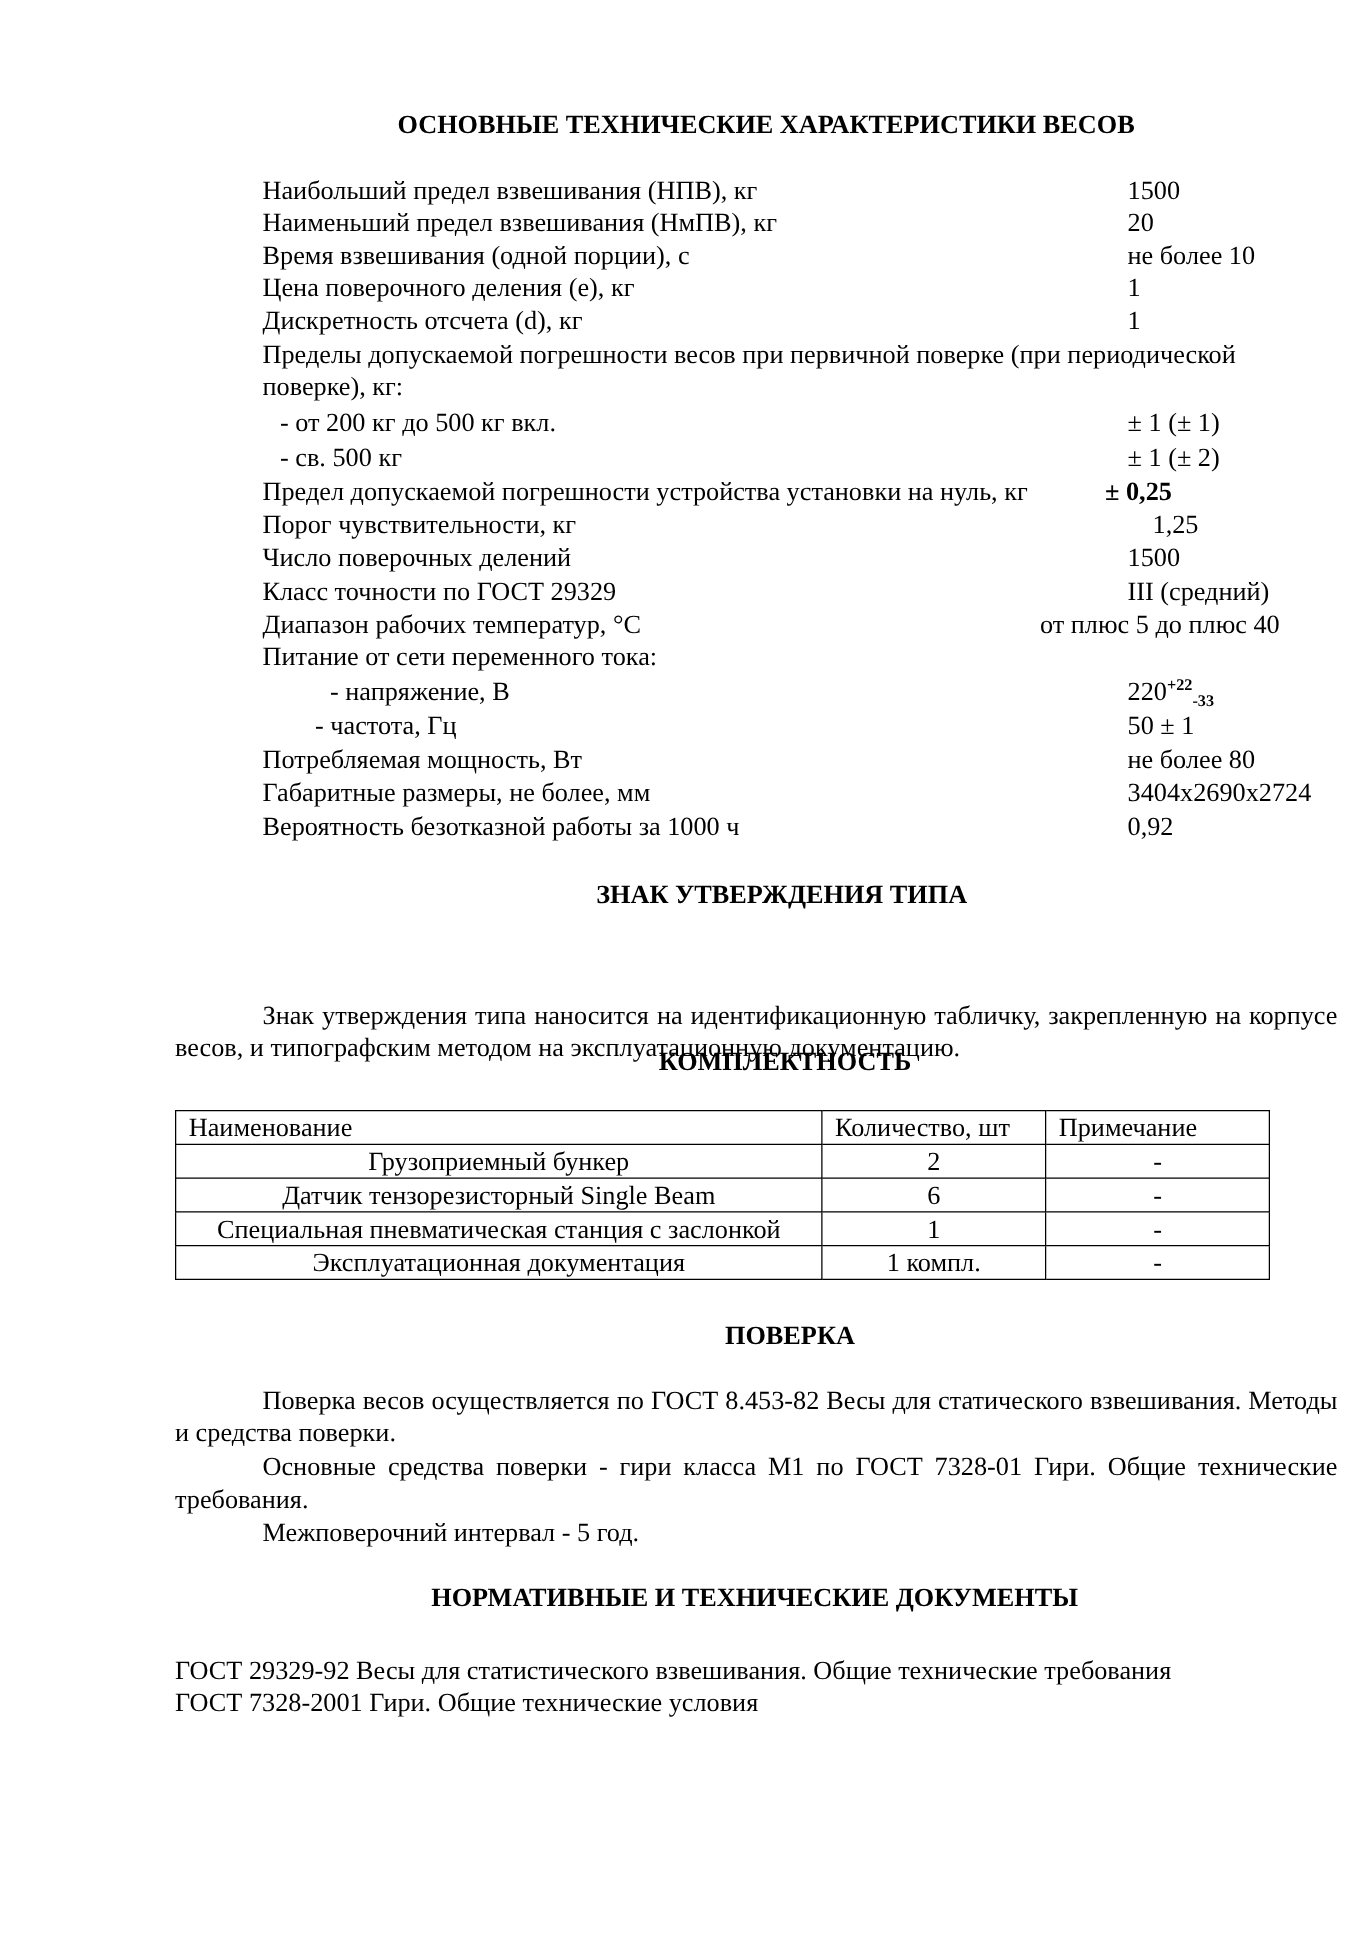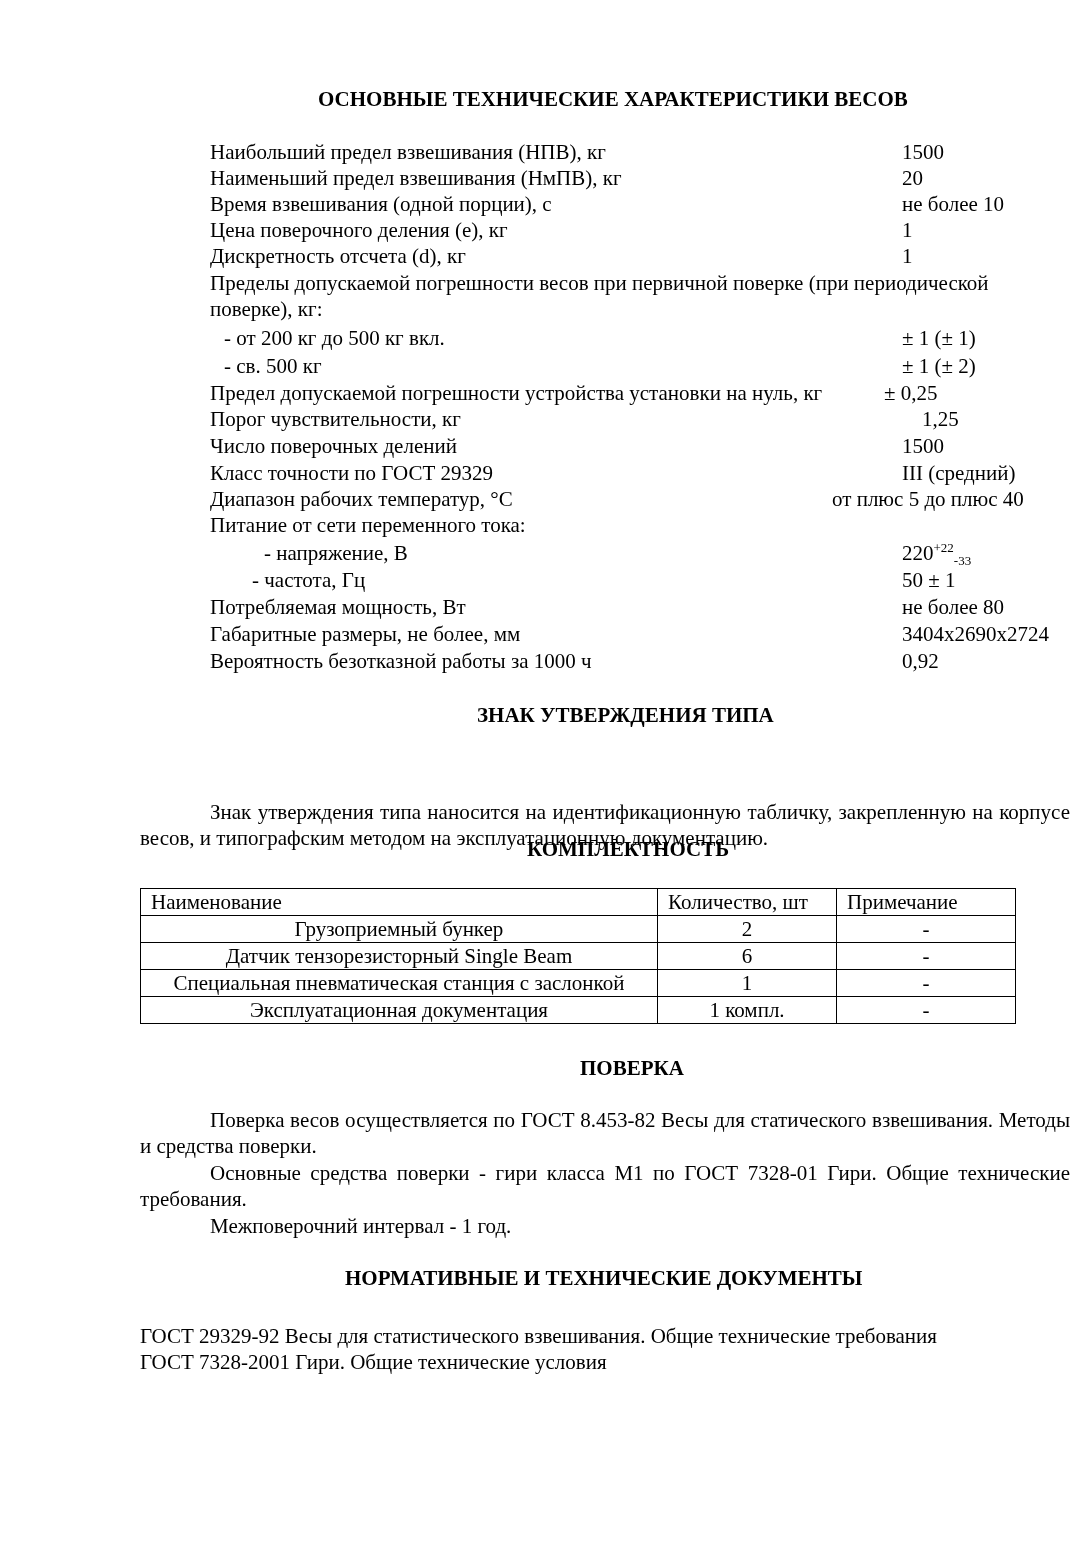--- a/index.html
+++ b/index.html
@@ -7,21 +7,21 @@
     width: 1092px; height: 1560px; position: relative; overflow: hidden;
     font-family: "Liberation Serif", "DejaVu Serif", serif;
     color: #000; font-size: 21px;
   }
   .abs { position: absolute; white-space: nowrap; }
   .h { font-weight: bold; font-size: 21px; }
   .row { position: absolute; left: 210px; height: 26px; line-height: 26px; }
   .lbl { position: absolute; left: 0; white-space: nowrap; }
   .val { position: absolute; white-space: nowrap; }
   .para { position: absolute; left: 140px; width: 930px; line-height: 26px; text-align: justify; }
-  sup, sub { font-size: 13px; line-height: 0; }
+  sup, sub { font-size: 13px; line-height: 0; font-weight: bold; }
   table.kit {
     position: absolute; left: 140px; top: 888px; width: 876px;
     border-collapse: collapse; font-size: 21px;
   }
   table.kit td, table.kit th {
     border: 1.5px solid #000; height: 26px; padding: 0 10px; font-weight: normal;
     line-height: 25px;
   }
   table.kit th { text-align: left; }
   .c1 { width: 496px; text-align: center; }
@@ -64,21 +64,21 @@
   <div class="row" style="top:325px;">
     <span class="lbl" style="left:14px;">   - от 200 кг до 500 кг вкл.</span>
     <span class="val" style="left:692px;">± 1 (± 1)</span>
   </div>
   <div class="row" style="top:353px;">
     <span class="lbl" style="left:14px;">   - св. 500 кг</span>
     <span class="val" style="left:692px;">± 1 (± 2)</span>
   </div>
   <div class="row" style="top:380px;">
     <span class="lbl">Предел допускаемой погрешности устройства установки на нуль, кг</span>
-    <span class="val" style="left:674px;">± 0,25</span>
+    <span class="val" style="left:674px;font-weight:bold;">± 0,25</span>
   </div>
   <div class="row" style="top:406px;">
     <span class="lbl">Порог чувствительности, кг</span>
     <span class="val" style="left:692px;margin-left:20px;">1,25</span>
   </div>
   <div class="row" style="top:433px;">
     <span class="lbl">Число поверочных делений</span>
     <span class="val" style="left:692px;">1500</span>
   </div>
   <div class="row" style="top:460px;">
@@ -146,17 +146,17 @@
       <td class="c1">Эксплуатационная документация</td>
       <td class="c2">1 компл.</td>
       <td class="c3">-</td>
     </tr>
   </tbody>
 </table>
 
 <div class="abs h" style="left:580px; top:1056px;">ПОВЕРКА</div>
 <div class="para" style="top:1107px; text-indent:70px;">Поверка весов осуществляется по ГОСТ 8.453-82 Весы для статического взвешивания. Методы и средства поверки.</div>
 <div class="para" style="top:1160px; text-indent:70px;">Основные средства поверки - гири класса М1 по ГОСТ 7328-01 Гири. Общие технические требования.</div>
-<div class="para" style="top:1213px; text-indent:70px;">Межповерочний интервал - 1 год.</div>
+<div class="para" style="top:1213px; text-indent:70px;">Межповерочний интервал - 5 год.</div>
 
 <div class="abs h" style="left:345px; top:1266px;">НОРМАТИВНЫЕ И ТЕХНИЧЕСКИЕ ДОКУМЕНТЫ</div>
 <div class="abs" style="left:140px; top:1323px; line-height:26px;">ГОСТ 29329-92 Весы для статистического взвешивания. Общие технические требования</div>
 <div class="abs" style="left:140px; top:1349px; line-height:26px;">ГОСТ 7328-2001 Гири. Общие технические условия</div>
 
 </body></html>

